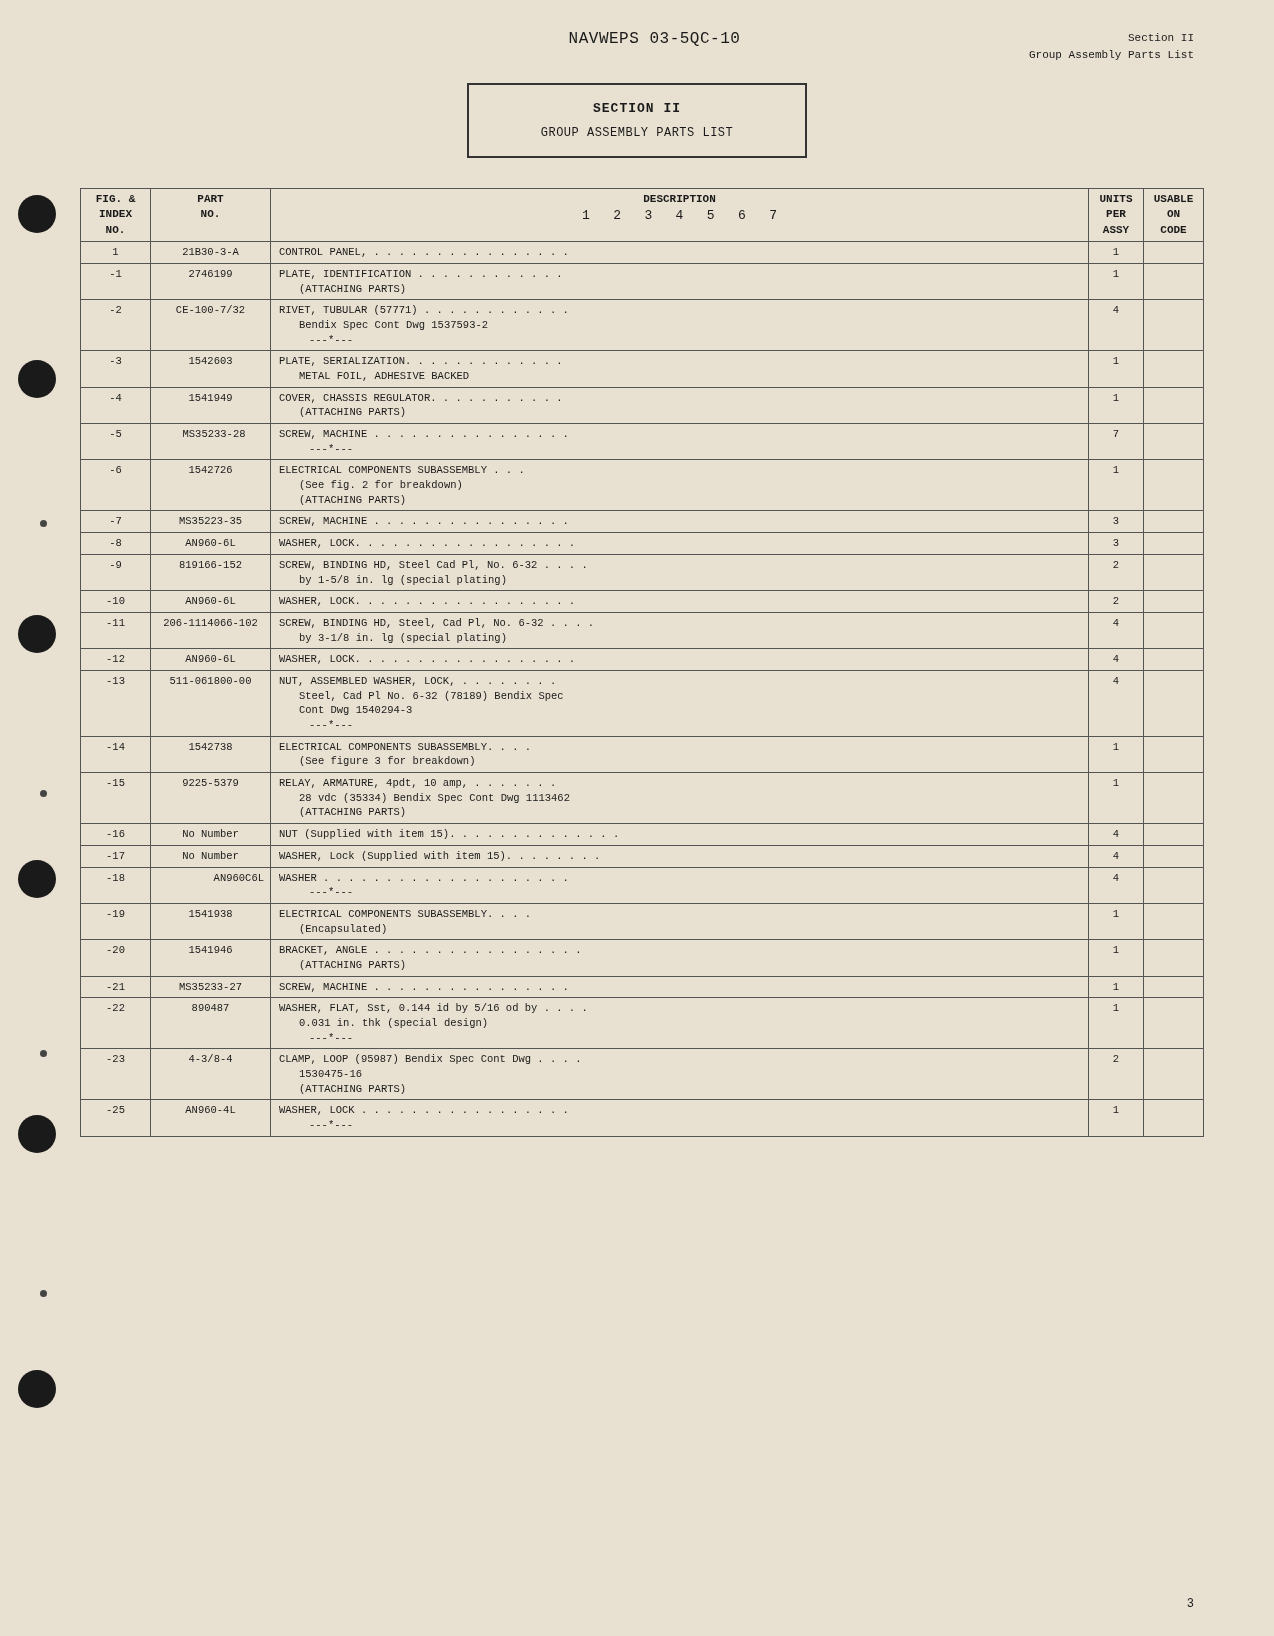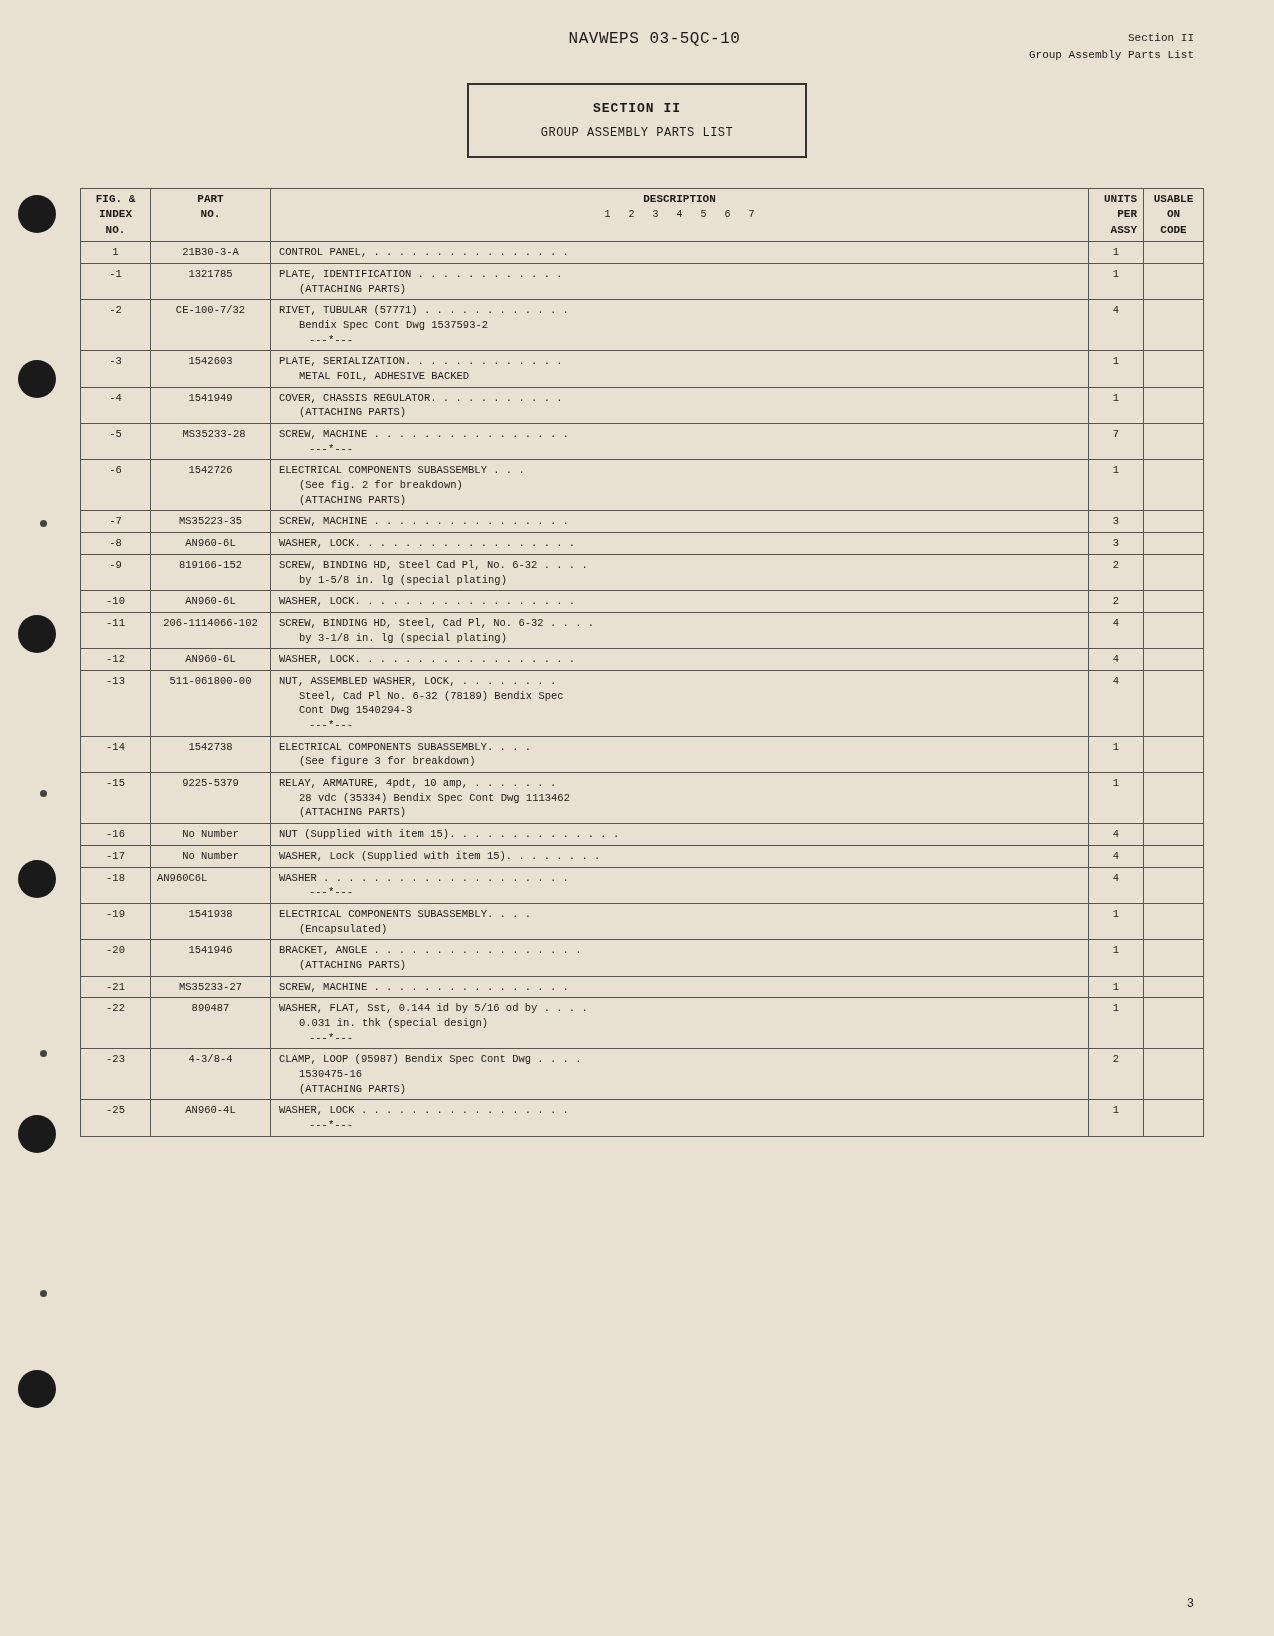--- a/index.html
+++ b/index.html
@@ -64,21 +64,21 @@
       font-size: 11px;
     }
     th, td {
       border: 1px solid #555;
       padding: 3px 6px;
       vertical-align: top;
     }
     .col-fig { width: 70px; text-align: center; }
     .col-part { width: 120px; text-align: center; }
     .col-desc { width: auto; }
-    .col-units { width: 55px; text-align: right; }
+    .col-units { width: 55px; text-align: center; }
     .col-usable { width: 60px; text-align: center; }
     th {
       background: #e8e0d0;
       font-weight: bold;
       text-align: center;
       font-size: 11px;
       line-height: 1.4;
     }
     td {
       font-size: 10.5px;
@@ -130,37 +130,37 @@
   </div>
 
   <div class="table-container">
     <table>
       <thead>
         <tr>
           <th class="col-fig">FIG. &amp;<br>INDEX<br>NO.</th>
           <th class="col-part">PART<br>NO.</th>
           <th class="col-desc">
             DESCRIPTION<br>
-            <span style="font-weight:normal; font-size:10px;">1 &nbsp; 2 &nbsp; 3 &nbsp; 4 &nbsp; 5 &nbsp; 6 &nbsp; 7</span>
+            <span style="font-weight:normal; font-size:13px;">1 &nbsp; 2 &nbsp; 3 &nbsp; 4 &nbsp; 5 &nbsp; 6 &nbsp; 7</span>
           </th>
           <th class="col-units">UNITS<br>PER<br>ASSY</th>
           <th class="col-usable">USABLE<br>ON<br>CODE</th>
         </tr>
       </thead>
       <tbody id="table-body">
       <tr>
             <td class="col-fig" style="text-align: center;">1</td>
             <td class="col-part" style="text-align: center;">21B30-3-A</td>
             <td class="col-desc desc-col">CONTROL PANEL, . . . . . . . . . . . . . . . .</td>
             <td class="col-units" style="text-align: center;">1</td>
             <td class="col-usable" style="text-align: center;"></td>
           </tr>
           <tr>
             <td class="col-fig" style="text-align: center;">-1</td>
-            <td class="col-part" style="text-align: center;">1321785</td>
+            <td class="col-part" style="text-align: center;">2746199</td>
             <td class="col-desc desc-col">PLATE, IDENTIFICATION . . . . . . . . . . . .<br><span style="padding-left:20px;">(ATTACHING PARTS)</span></td>
             <td class="col-units" style="text-align: center;">1</td>
             <td class="col-usable" style="text-align: center;"></td>
           </tr>
           <tr>
             <td class="col-fig" style="text-align: center;">-2</td>
             <td class="col-part" style="text-align: center;">CE-100-7/32</td>
             <td class="col-desc desc-col">RIVET, TUBULAR (57771) . . . . . . . . . . . .<br><span style="padding-left:20px;">Bendix Spec Cont Dwg 1537593-2</span><br><span style="padding-left:30px;">---*---</span></td>
             <td class="col-units" style="text-align: center;">4</td>
             <td class="col-usable" style="text-align: center;"></td>
@@ -265,21 +265,21 @@
           </tr>
           <tr>
             <td class="col-fig" style="text-align: center;">-17</td>
             <td class="col-part" style="text-align: center;">No Number</td>
             <td class="col-desc desc-col">WASHER, Lock (Supplied with item 15). . . . . . . .</td>
             <td class="col-units" style="text-align: center;">4</td>
             <td class="col-usable" style="text-align: center;"></td>
           </tr>
           <tr>
             <td class="col-fig" style="text-align: center;">-18</td>
-            <td class="col-part" style="text-align: left;">AN960C6L</td>
+            <td class="col-part" style="text-align: right;">AN960C6L</td>
             <td class="col-desc desc-col">WASHER  . . . . . . . . . . . . . . . . . . . .<br><span style="padding-left:30px;">---*---</span></td>
             <td class="col-units" style="text-align: center;">4</td>
             <td class="col-usable" style="text-align: center;"></td>
           </tr>
           <tr>
             <td class="col-fig" style="text-align: center;">-19</td>
             <td class="col-part" style="text-align: center;">1541938</td>
             <td class="col-desc desc-col">ELECTRICAL COMPONENTS SUBASSEMBLY. . . .<br><span style="padding-left:20px;">(Encapsulated)</span></td>
             <td class="col-units" style="text-align: center;">1</td>
             <td class="col-usable" style="text-align: center;"></td>

